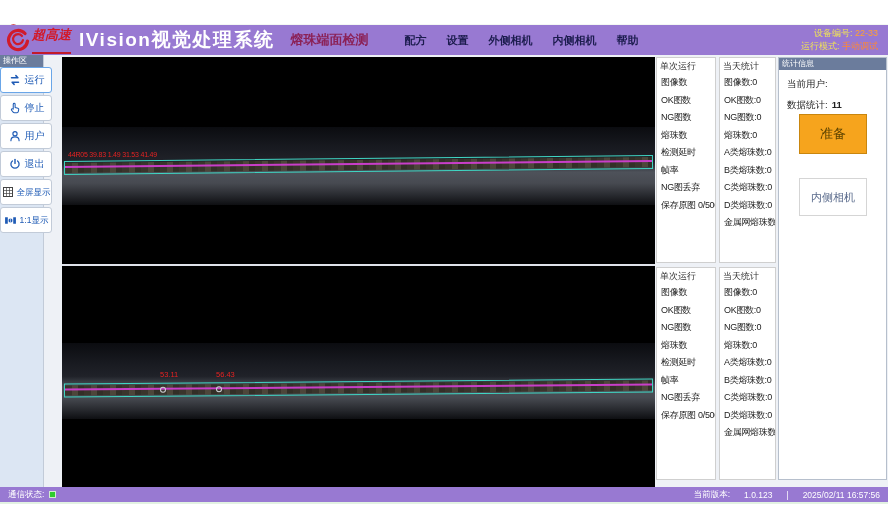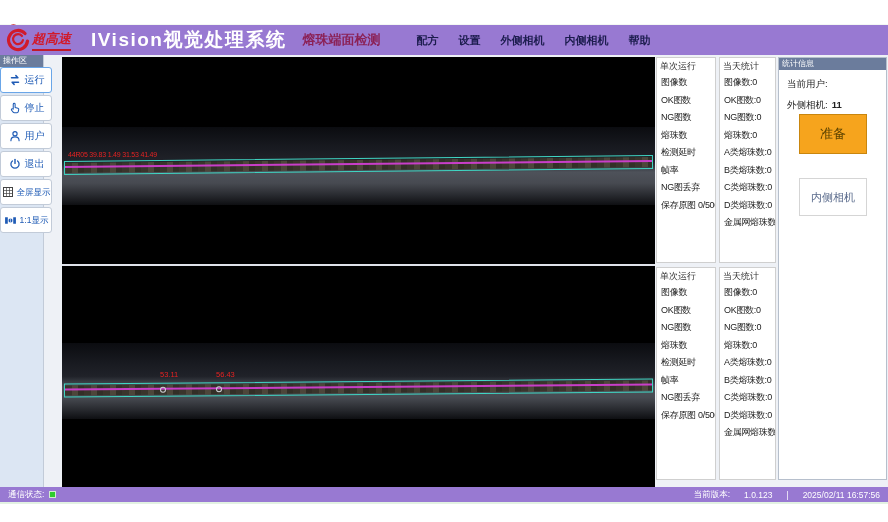--- a/index.html
+++ b/index.html
@@ -9,21 +9,21 @@
   
   #titlebar { position:absolute; left:0; top:24px; width:888px; height:17px; background:#f3f8f3; display:flex; align-items:flex-start; padding:0 8px; }
   #titlebar .app-icon { width:11px; height:11px; margin-right:5px; flex:0 0 auto; }
   #titlebar .title { font-size:9px; color:#222; }
   #titlebar .win-controls { margin-left:auto; display:flex; gap:17px; align-items:center; }
   #titlebar .win-controls span { font-size:10px; color:#444; cursor:default; line-height:1; }
 
   
   #header { position:absolute; left:0; top:25px; width:888px; height:30px; background:#9879d2; display:flex; align-items:center; padding:0 10px 0 6px; }
   .logo-swirl { width:24px; height:24px; flex:0 0 auto; }
-  .brand { color:#d11a2a; font-style:italic; font-weight:bold; font-size:13px; border-bottom:2px solid #c21a2a; margin:0 20px 0 2px; padding-bottom:1px; white-space:nowrap; }
+  .brand { color:#d11a2a; font-style:italic; font-weight:bold; font-size:13px; border-bottom:2px solid #c21a2a; margin:0 8px 0 2px; padding-bottom:8px; white-space:nowrap; }
   .app-title { color:#fff; font-weight:bold; font-size:19px; letter-spacing:1.5px; white-space:nowrap; }
   .subtitle { color:#8b2156; font-weight:bold; font-size:13px; margin-left:16px; white-space:nowrap; }
   #main-menu { display:flex; gap:20px; margin-left:36px; }
   #main-menu .menu-item { font-size:11px; color:#1c1c4e; font-weight:bold; cursor:default; white-space:nowrap; }
   .device-info { margin-left:auto; text-align:right; font-size:9px; line-height:13px; white-space:nowrap; }
   .device-info .lbl { color:#efe257; }
   .device-info .val-id { color:#ffa133; }
   .device-info .val-mode { color:#ff8833; }
 
   
@@ -109,20 +109,30 @@
     <span class="brand">超高速</span>
     <span class="app-title">IVision视觉处理系统</span>
     <span class="subtitle">熔珠端面检测</span>
     <nav id="main-menu">
         <div class="menu-item">配方</div>
         <div class="menu-item">设置</div>
         <div class="menu-item">外侧相机</div>
         <div class="menu-item">内侧相机</div>
         <div class="menu-item">帮助</div>
       </nav>
+    <div class="device-info">
+      <div>
+        <span class="lbl">设备编号:</span>
+        <span class="val-id">22-33</span>
+      </div>
+      <div>
+        <span class="lbl">运行模式:</span>
+        <span class="val-mode">手动调试</span>
+      </div>
+    </div>
   </div>
 
   <div id="main">
 
     <div id="sidebar">
       <div id="ops-header">操作区</div>
       <div id="ops-buttons">
 
         <div class="op-btn focused">
           <svg width="14" height="14" viewBox="0 0 24 24">
@@ -252,21 +262,21 @@
           <div class="stat-row">金属网熔珠数:0</div>
         </div>
     </div>
 
     <div id="info">
       <div id="info-header">统计信息</div>
       <div class="info-row">
         <span>当前用户:</span>
       </div>
       <div class="info-row">
-        <span>外侧相机:</span><span class="rv">11</span>
+        <span>数据统计:</span><span class="rv">11</span>
       </div>
       <div id="prepare-btn">准备</div>
       <div id="datastats-btn">内侧相机</div>
     </div>
 
   </div>
 
   <div id="statusbar">
     <span>通信状态:</span>
     <span id="comm-dot"></span>

